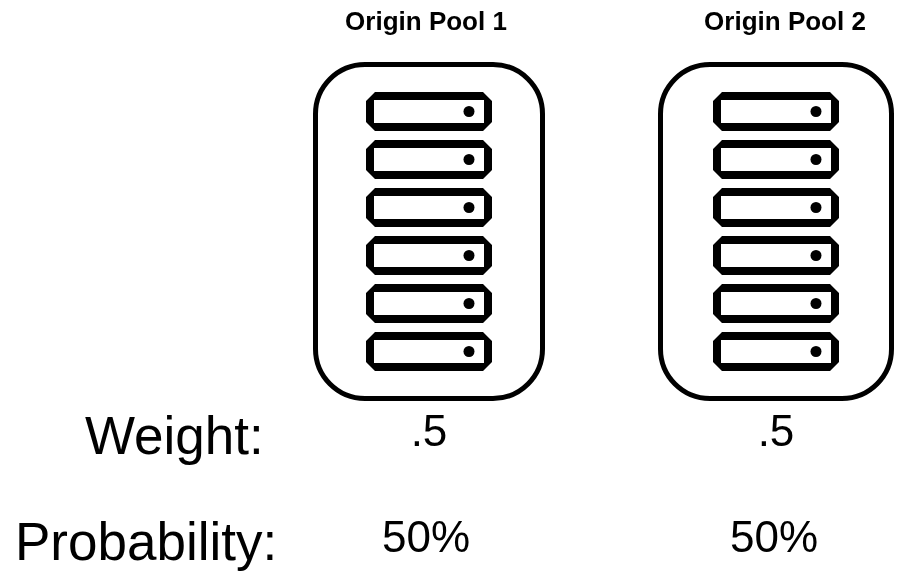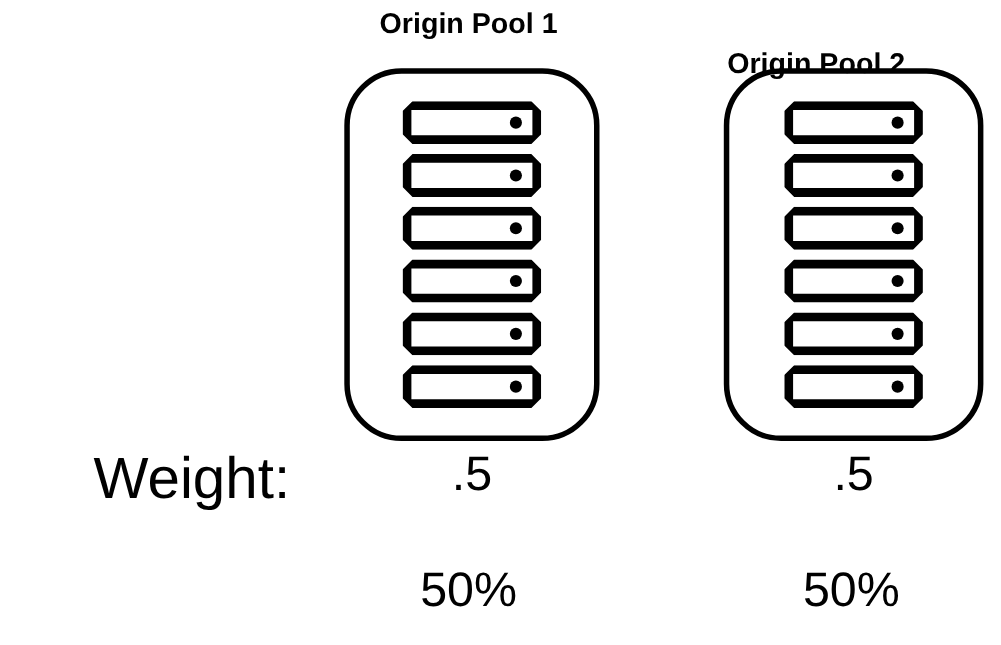--- a/index.html
+++ b/index.html
@@ -21,21 +21,21 @@
     position: absolute;
     top: 8px;
     transform: translateX(-50%);
     font-size: 26px;
     font-weight: 700;
     line-height: 1;
     white-space: nowrap;
     color: var(--line, #000000);
   }
   .t1 { left: 426px; }
-  .t2 { left: 742px; margin-top: 36px; }
+  .t2 { left: 785px; }
   .pool {
     position: absolute;
     top: 62px;
     height: 339px;
     box-sizing: border-box;
     border: 5px solid var(--line, #000000);
     border-radius: 52px;
     background: transparent;
     display: flex;
     flex-direction: column;
@@ -171,18 +171,19 @@
         </svg>
       </div>
     </div>
 
   <div class="row-label weight-label">Weight:</div>
 
   <div class="value w1">.5</div>
 
   <div class="value w2">.5</div>
 
+  <div class="row-label prob-label">Probability:</div>
 
   <div class="value p1">50%</div>
 
   <div class="value p2">50%</div>
 
 </div>
 
 </body></html>

